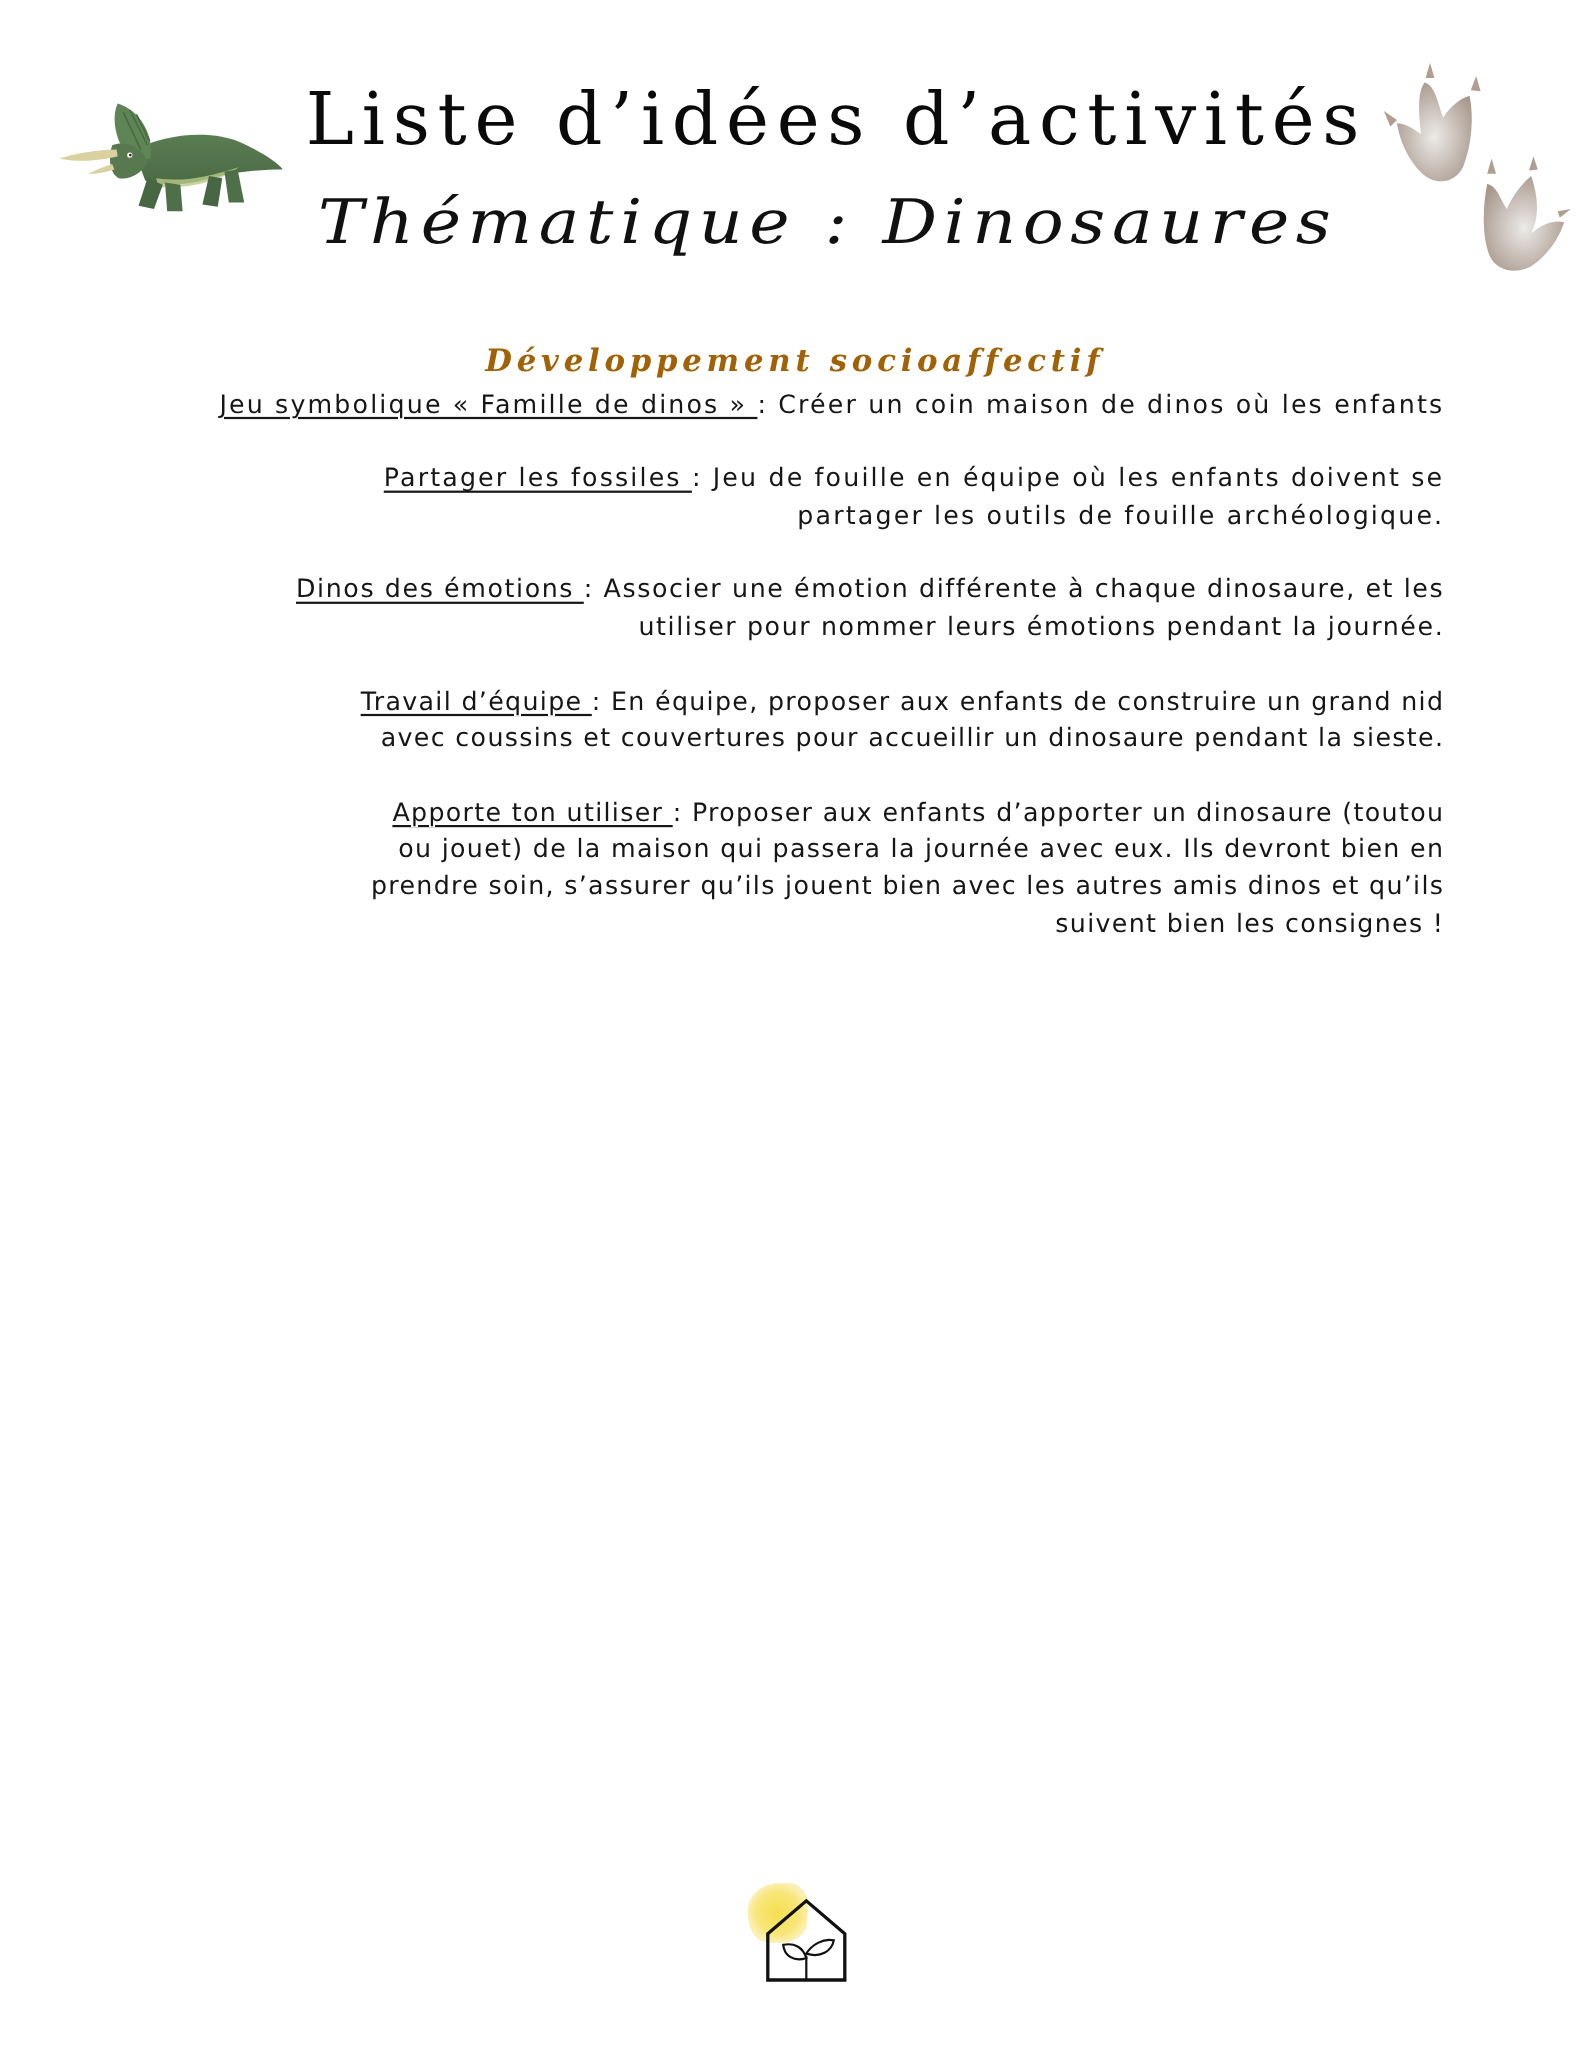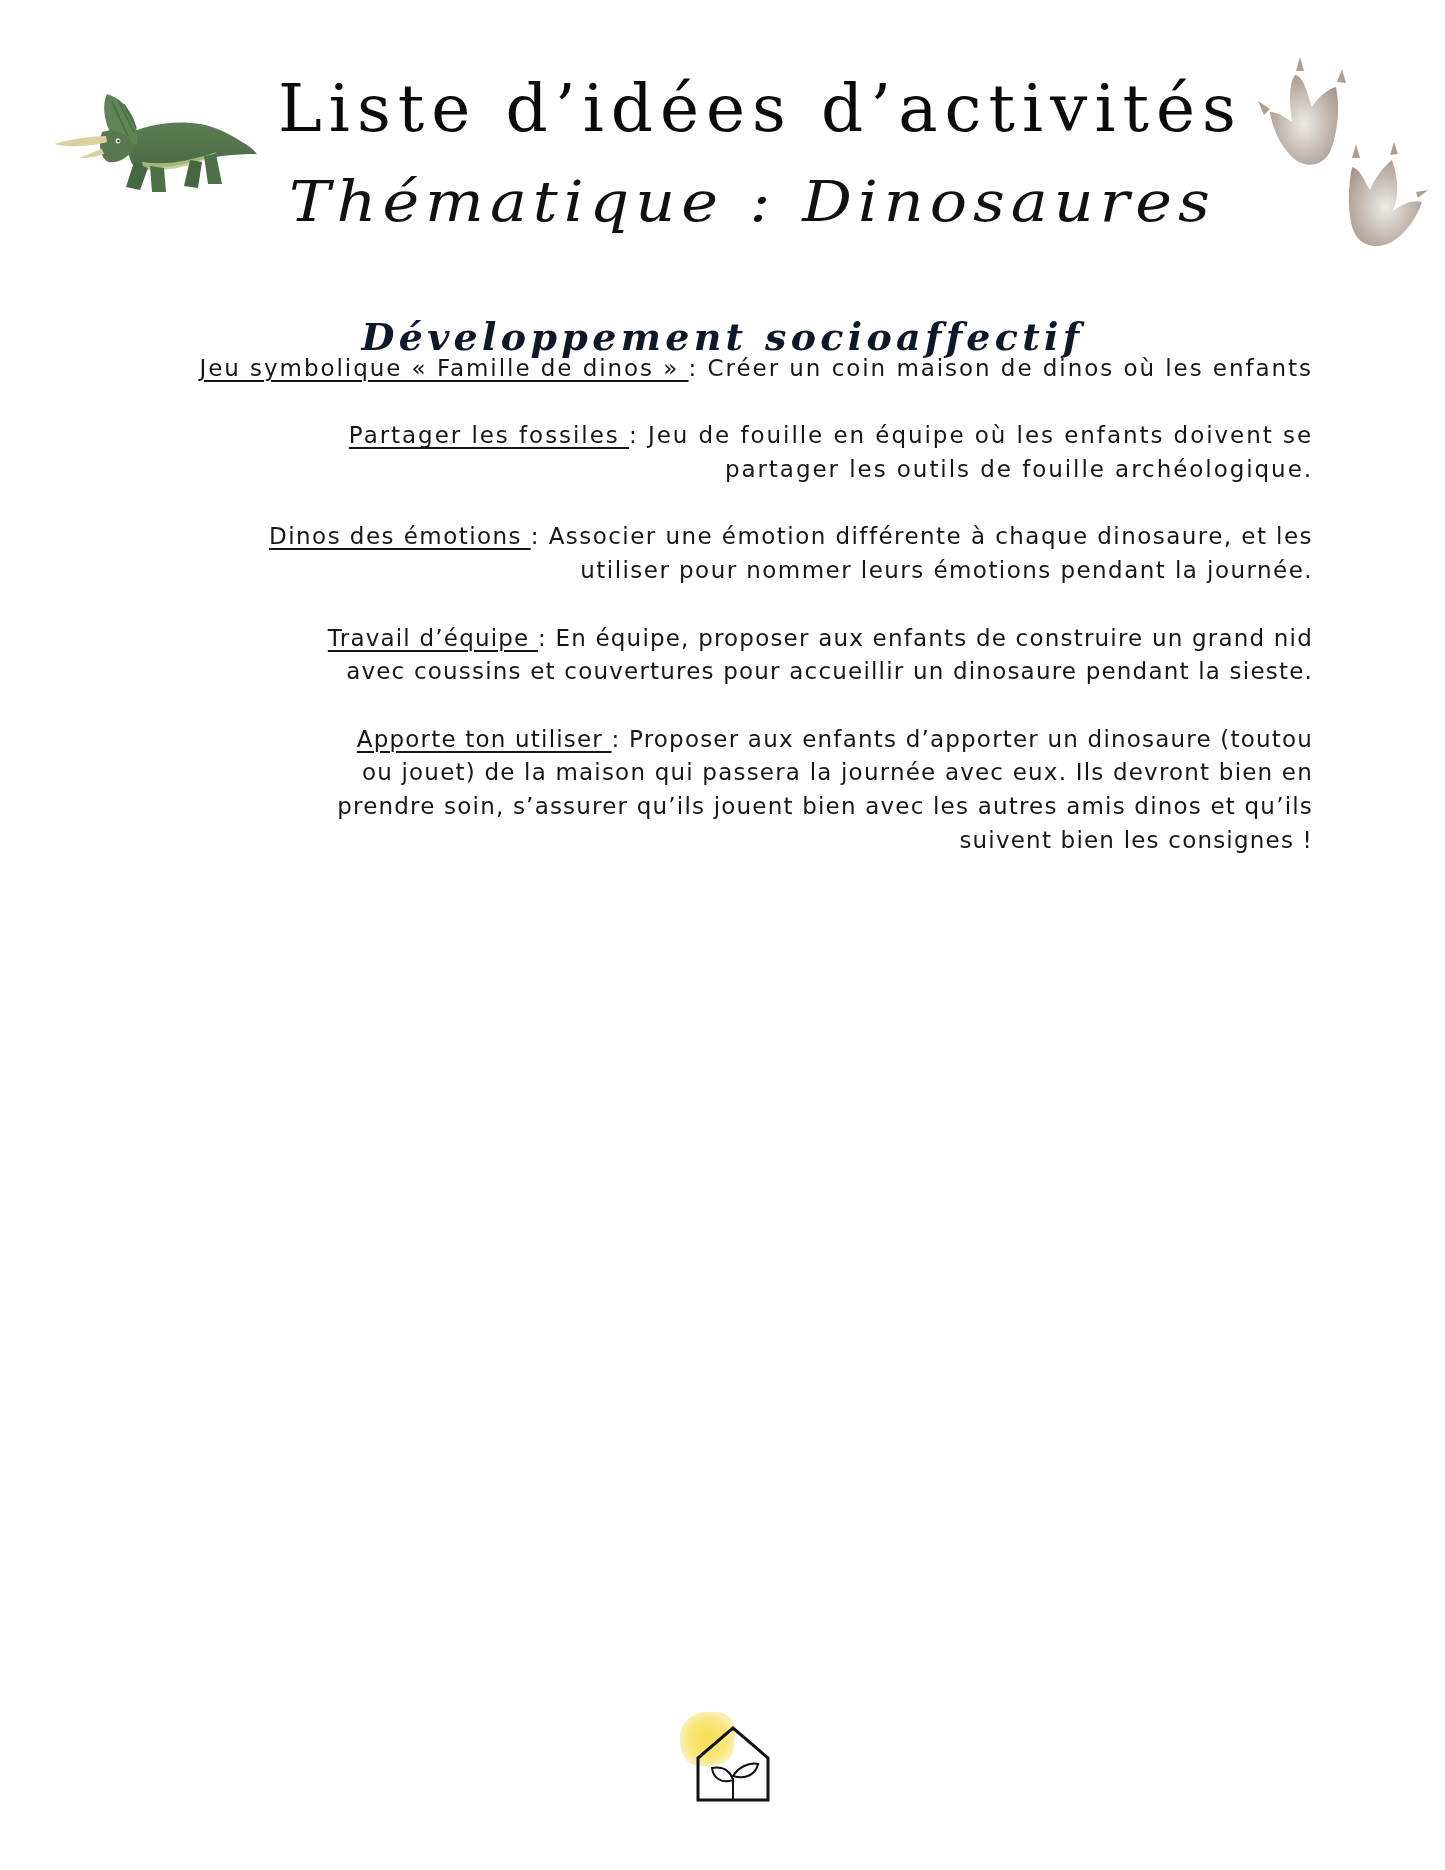--- a/index.html
+++ b/index.html
@@ -29,23 +29,23 @@
   .subtitle span { font-weight: 200; }
 
   .triceratops { position: absolute; left: 22px; top: 75px; width: 212px; height: 112px; }
   .footprints  { position: absolute; left: 1210px; top: 40px; width: 220px; height: 190px; }
 
   .section-heading {
     position: absolute; left: 0; width: 1445px; top: 280px;
     text-align: center;
     font-family: "DejaVu Serif", "Liberation Serif", serif;
     font-style: italic; font-weight: bold;
-    font-size: 38px; line-height: 50px;
+    font-size: 28px; line-height: 50px;
     letter-spacing: 4.3px;
-    color: #0f172a;
+    color: #a16207;
   }
 
   .content {
     position: absolute; left: 143px; top: 352px; width: 1170px;
     font-family: "DejaVu Sans", "Liberation Sans", sans-serif;
     font-size: 23px; line-height: 33.7px;
     color: #161616;
   }
   .para { margin: 0 0 33.7px 0; }
   .line { display: block; white-space: nowrap; text-align: right; }

